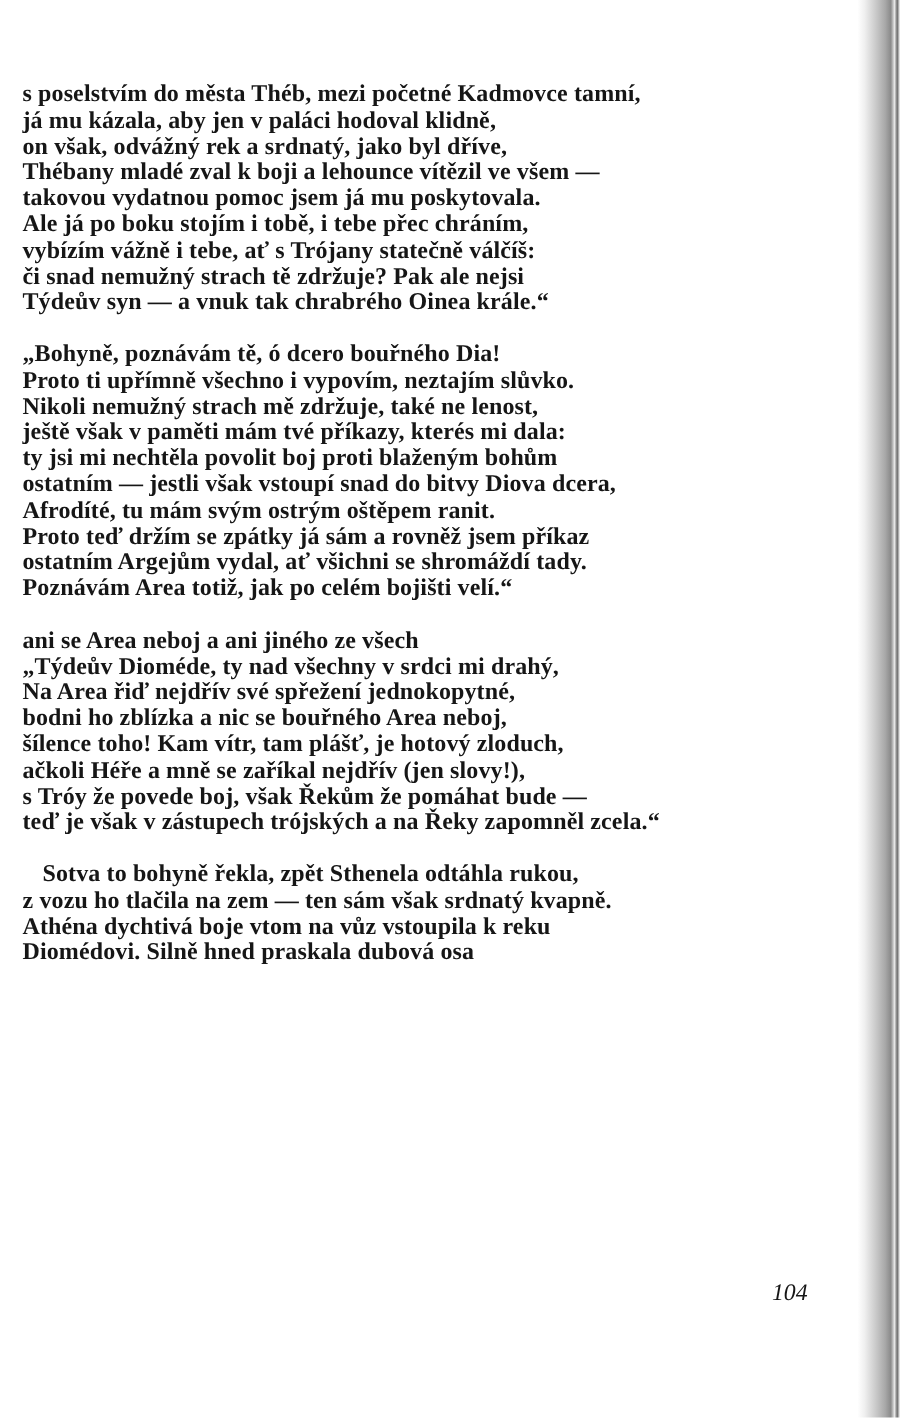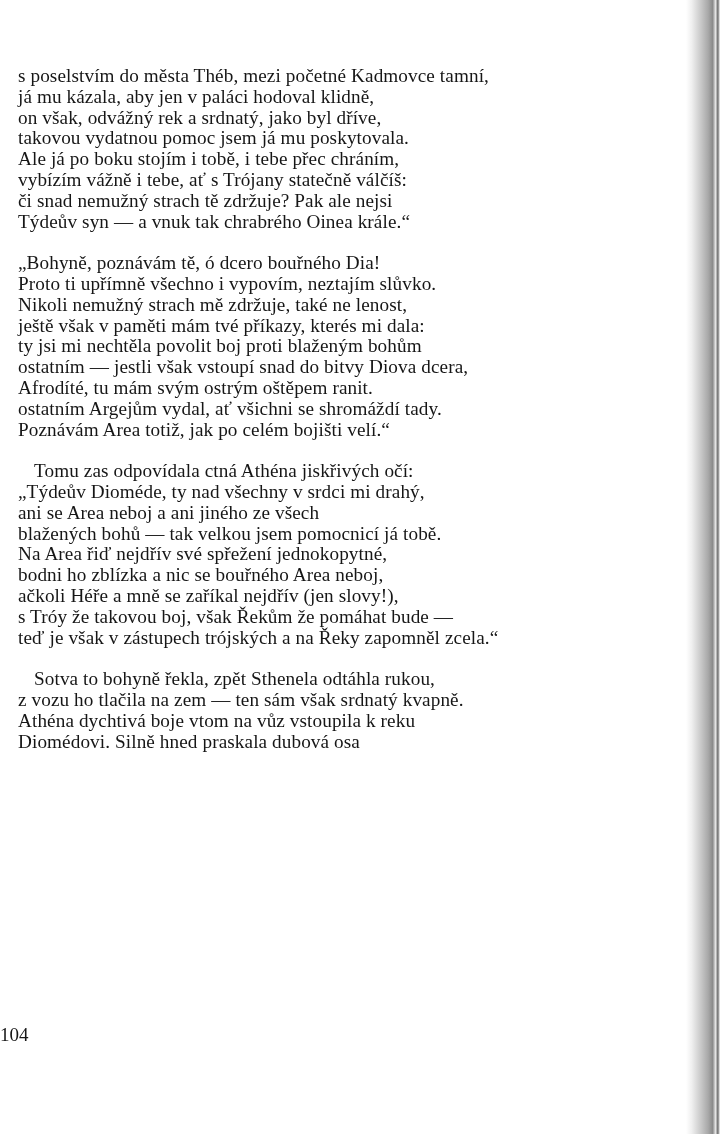--- a/index.html
+++ b/index.html
@@ -9,74 +9,76 @@
       color: #161616;
     }
     .page {
       position: absolute; left: 0; top: 0; width: 723px; height: 1134px;
     }
     .text {
       position: absolute; left: 18px; top: 66px; width: 640px;
       font-family: "Liberation Serif", "DejaVu Serif", serif;
       font-size: 19.2px; line-height: 20.8px; letter-spacing: 0.1px;
     }
-    .line { white-space: nowrap; display: block; height: 20.8px; }
+    .line { white-space: nowrap; display: block; height: 20.8px; font-weight: bold; }
     .stanza { margin-bottom: 20.8px; }
     .stanza:last-child { margin-bottom: 6px; }
     .indent { padding-left: 16px; }
     .page-number {
-      position: absolute; left: 0; width: 646px; top: 1024px; text-align: left;
+      position: absolute; left: 0; width: 646px; top: 1024px; text-align: right;
       font-family: "Liberation Serif", "DejaVu Serif", serif;
       font-size: 19px;
+      font-style: italic;
     }
     .spine {
       position: absolute; left: 686px; top: 0; width: 37px; height: 1134px;
       background: linear-gradient(to right, #ffffff 0%, #f0f0f0 15%, #c9c9c9 40%, #a8a8a8 60%, #8a8a8a 72%, #e6e6e6 80%, #6b6b6b 86%, #ffffff 92%, #ffffff 100%);
     }
     .spine-top {
       position: absolute; left: 690px; top: 0; width: 20px; height: 14px;
       background: linear-gradient(to right, #ffffff, #555555);
       border-top-left-radius: 14px;
     }
   </style>
 </head>
 <body>
 
 <div class="page">
   <div class="text">
     <div class="stanza">
       <span class="line">s poselstvím do města Théb, mezi početné Kadmovce tamní,</span>
       <span class="line">já mu kázala, aby jen v paláci hodoval klidně,</span>
       <span class="line">on však, odvážný rek a srdnatý, jako byl dříve,</span>
+      <span class="line">Thébany mladé zval k boji a lehounce vítězil ve všem —</span>
       <span class="line">takovou vydatnou pomoc jsem já mu poskytovala.</span>
       <span class="line">Ale já po boku stojím i tobě, i tebe přec chráním,</span>
       <span class="line">vybízím vážně i tebe, ať s Trójany statečně válčíš:</span>
       <span class="line">či snad nemužný strach tě zdržuje? Pak ale nejsi</span>
       <span class="line">Týdeův syn — a vnuk tak chrabrého Oinea krále.“</span>
     </div>
     <div class="stanza">
       <span class="line">„Bohyně, poznávám tě, ó dcero bouřného Dia!</span>
       <span class="line">Proto ti upřímně všechno i vypovím, neztajím slůvko.</span>
       <span class="line">Nikoli nemužný strach mě zdržuje, také ne lenost,</span>
       <span class="line">ještě však v paměti mám tvé příkazy, kterés mi dala:</span>
       <span class="line">ty jsi mi nechtěla povolit boj proti blaženým bohům</span>
       <span class="line">ostatním — jestli však vstoupí snad do bitvy Diova dcera,</span>
       <span class="line">Afrodíté, tu mám svým ostrým oštěpem ranit.</span>
+      <span class="line">Proto teď držím se zpátky já sám a rovněž jsem příkaz</span>
       <span class="line">ostatním Argejům vydal, ať všichni se shromáždí tady.</span>
       <span class="line">Poznávám Area totiž, jak po celém bojišti velí.“</span>
     </div>
     <div class="stanza">
-      <span class="line indent">Tomu zas odpovídala ctná Athéna jiskřivých očí:</span>
+      <span class="line">ani se Area neboj a ani jiného ze všech</span>
       <span class="line">„Týdeův Diomédе, ty nad všechny v srdci mi drahý,</span>
-      <span class="line">ani se Area neboj a ani jiného ze všech</span>
-      <span class="line">blažených bohů — tak velkou jsem pomocnicí já tobě.</span>
       <span class="line">Na Area řiď nejdřív své spřežení jednokopytné,</span>
       <span class="line">bodni ho zblízka a nic se bouřného Area neboj,</span>
+      <span class="line">šílence toho! Kam vítr, tam plášť, je hotový zloduch,</span>
       <span class="line">ačkoli Héře a mně se zaříkal nejdřív (jen slovy!),</span>
-      <span class="line">s Tróy že takovou boj, však Řekům že pomáhat bude —</span>
+      <span class="line">s Tróy že povede boj, však Řekům že pomáhat bude —</span>
       <span class="line">teď je však v zástupech trójských a na Řeky zapomněl zcela.“</span>
     </div>
     <div class="stanza">
       <span class="line indent">Sotva to bohyně řekla, zpět Sthenela odtáhla rukou,</span>
       <span class="line">z vozu ho tlačila na zem — ten sám však srdnatý kvapně.</span>
       <span class="line">Athéna dychtivá boje vtom na vůz vstoupila k reku</span>
       <span class="line">Diomédovi. Silně hned praskala dubová osa</span>
     </div>
   </div>
 

